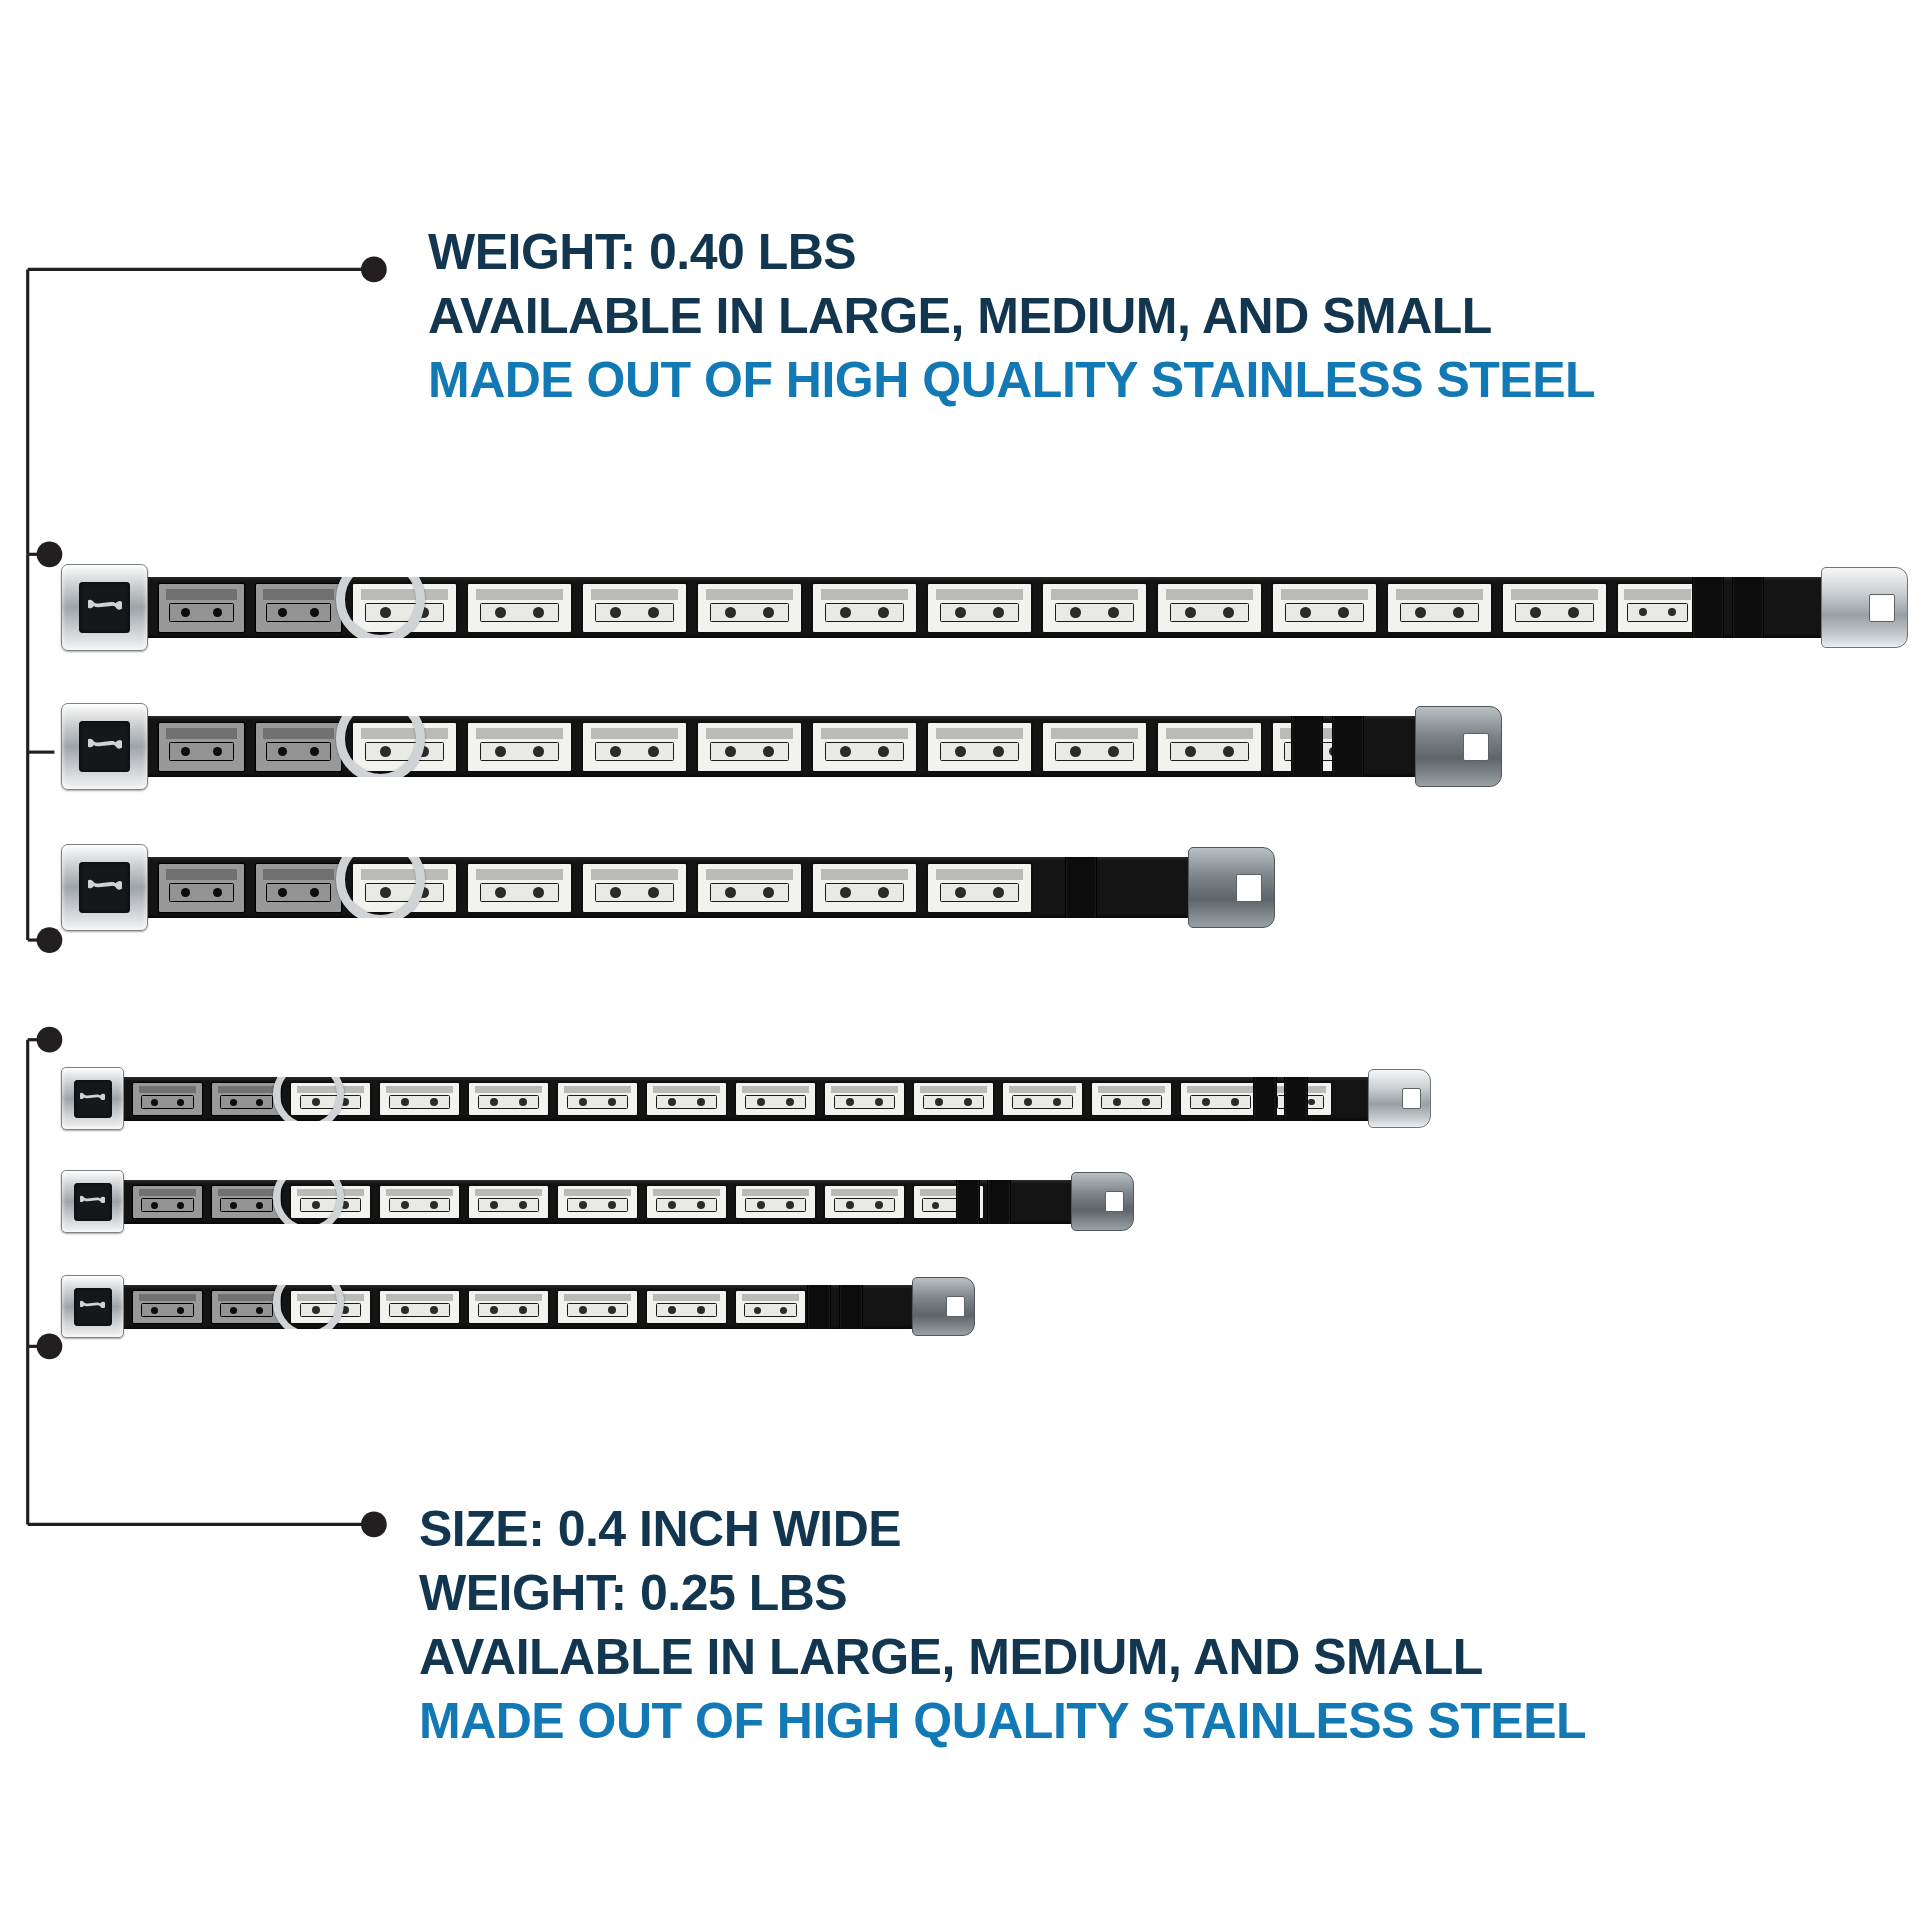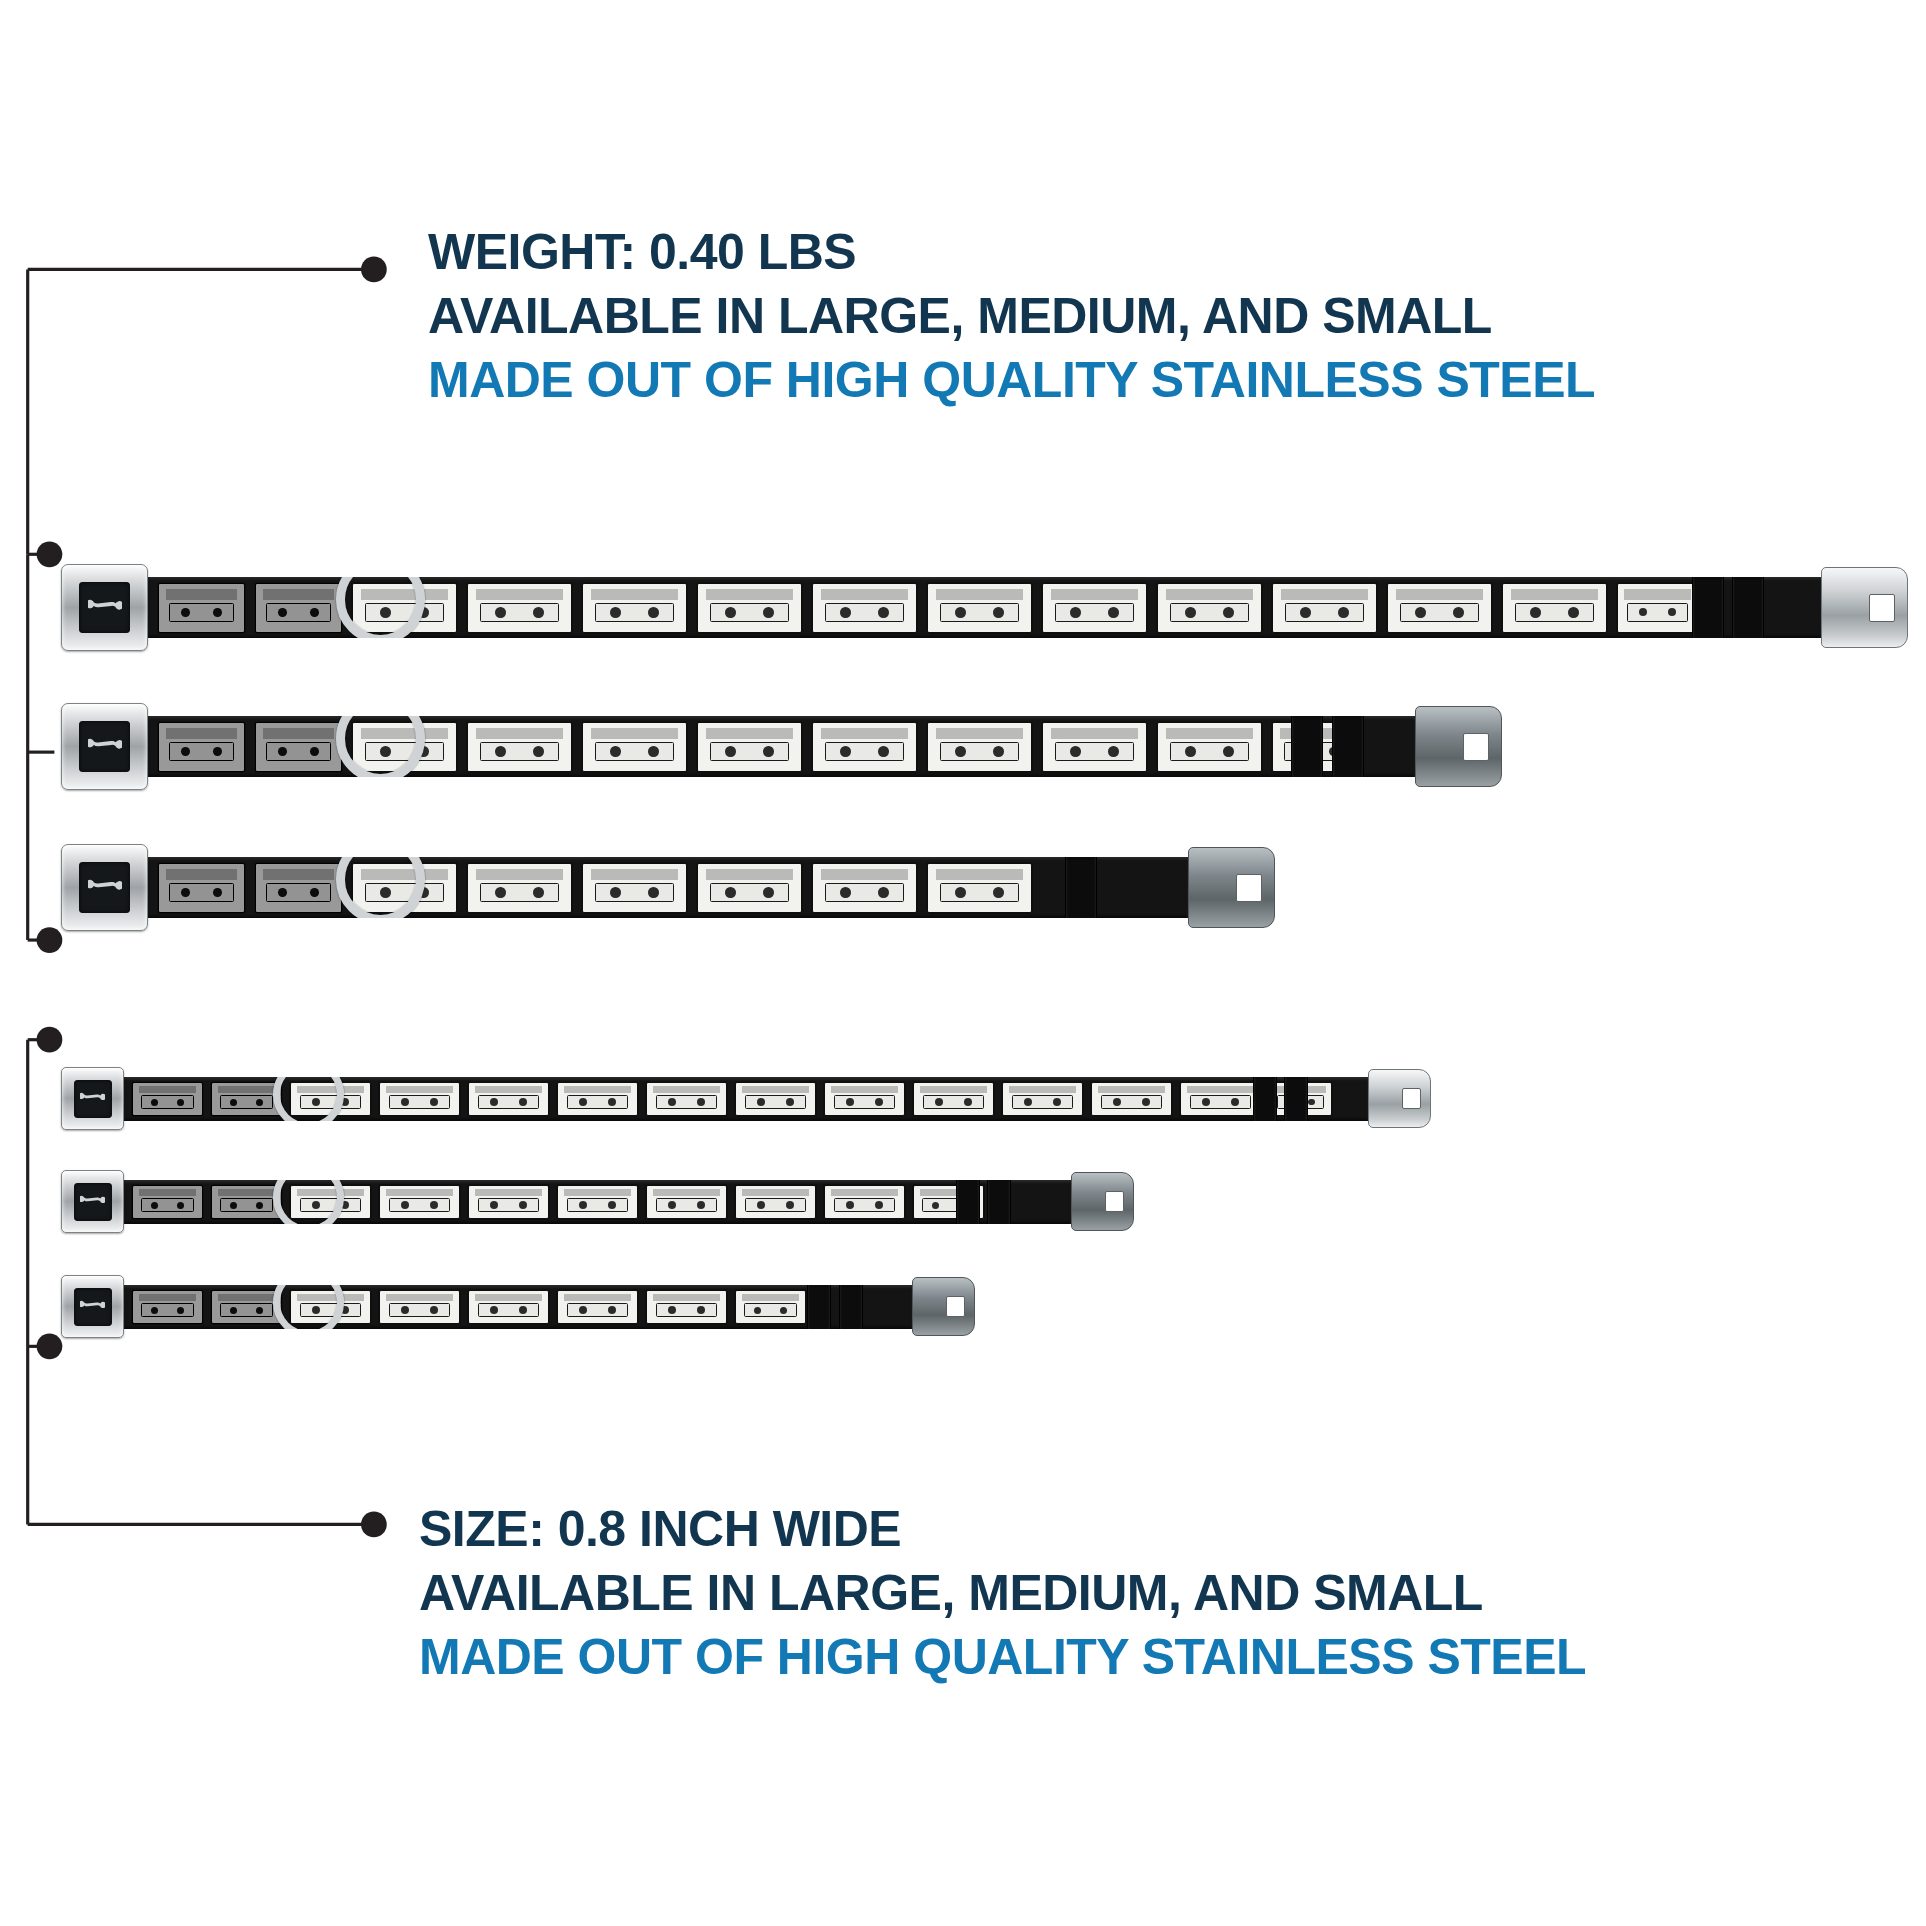--- a/index.html
+++ b/index.html
@@ -181,21 +181,22 @@
 </head>
 <body>
 
 <div class="spec-block" id="spec-top">
   <div class="spec-line spec-dark">WEIGHT: 0.40 LBS</div>
   <div class="spec-line spec-dark">AVAILABLE IN LARGE, MEDIUM, AND SMALL</div>
   <div class="spec-line spec-blue">MADE OUT OF HIGH QUALITY STAINLESS STEEL</div>
 </div>
 
 <div class="spec-block" id="spec-bottom">
-  <div class="spec-line spec-dark">SIZE: 0.8 INCH WIDE</div>
+  <div class="spec-line spec-dark">SIZE: 0.4 INCH WIDE</div>
+  <div class="spec-line spec-dark">WEIGHT: 0.25 LBS</div>
   <div class="spec-line spec-dark">AVAILABLE IN LARGE, MEDIUM, AND SMALL</div>
   <div class="spec-line spec-blue">MADE OUT OF HIGH QUALITY STAINLESS STEEL</div>
 </div>
 
 <svg class="leader" id="leader-top" style="left:0;top:0;width:455px;height:980px" viewBox="0 0 460 990" width="455" height="980">
 
   <line x1="28" y1="560" x2="28" y2="272"></line>
   <line x1="28" y1="272" x2="370" y2="272"></line>
   <line x1="28" y1="560" x2="55" y2="560"></line>
   <line x1="28" y1="760" x2="55" y2="760"></line>

